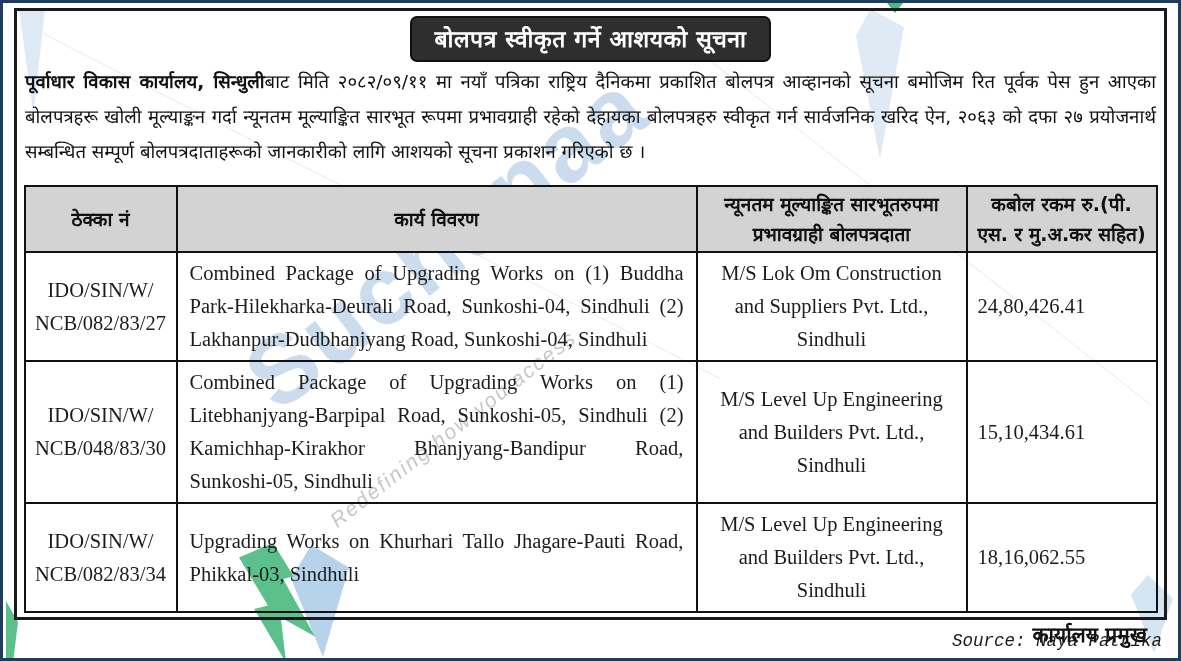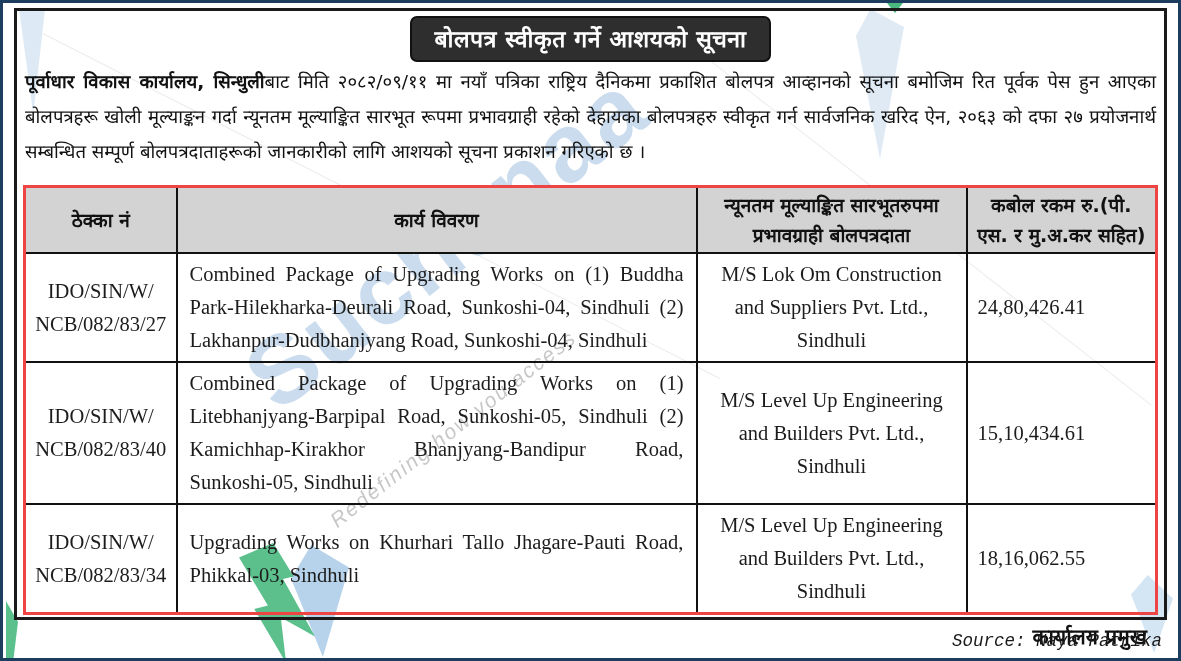--- a/index.html
+++ b/index.html
@@ -80,21 +80,21 @@
     line-height:35px;
     text-align:justify;
     margin:2px 3px 16px;
   }
   .intro .lead{font-weight:bold;}
 
   table.notice-table{
     width:calc(100% - 4px);
     margin:7px auto 0;
     border-collapse:collapse;
-    border:3px solid #ef4444;
+    border:1px solid #ef4444;
     table-layout:fixed;
   }
   .notice-table th,.notice-table td{
     border:2.5px solid #111;
     box-sizing:border-box;
   }
   .notice-table th{
     background:#d3d3d3;
     font-size:19px;font-weight:bold;color:#111;
     height:66px;line-height:30px;
@@ -177,21 +177,21 @@
             <div>IDO/SIN/W/</div>
             <div>NCB/082/83/27</div>
           </td>
           <td class="cell-desc">Combined Package of Upgrading Works on (1) Buddha Park-Hilekharka-Deurali Road, Sunkoshi-04, Sindhuli (2) Lakhanpur-Dudbhanjyang Road, Sunkoshi-04, Sindhuli</td>
           <td class="cell-bidder">M/S Lok Om Construction and Suppliers Pvt. Ltd., Sindhuli</td>
           <td class="cell-amount">24,80,426.41</td>
         </tr>
         <tr class="r2">
           <td class="cell-contract">
             <div>IDO/SIN/W/</div>
-            <div>NCB/082/83/40</div>
+            <div>NCB/048/83/30</div>
           </td>
           <td class="cell-desc">Combined Package of Upgrading Works on (1) Litebhanjyang-Barpipal Road, Sunkoshi-05, Sindhuli (2) Kamichhap-Kirakhor Bhanjyang-Bandipur Road, Sunkoshi-05, Sindhuli</td>
           <td class="cell-bidder">M/S Level Up Engineering and Builders Pvt. Ltd., Sindhuli</td>
           <td class="cell-amount">15,10,434.61</td>
         </tr>
         <tr class="r3">
           <td class="cell-contract">
             <div>IDO/SIN/W/</div>
             <div>NCB/082/83/34</div>
           </td>

